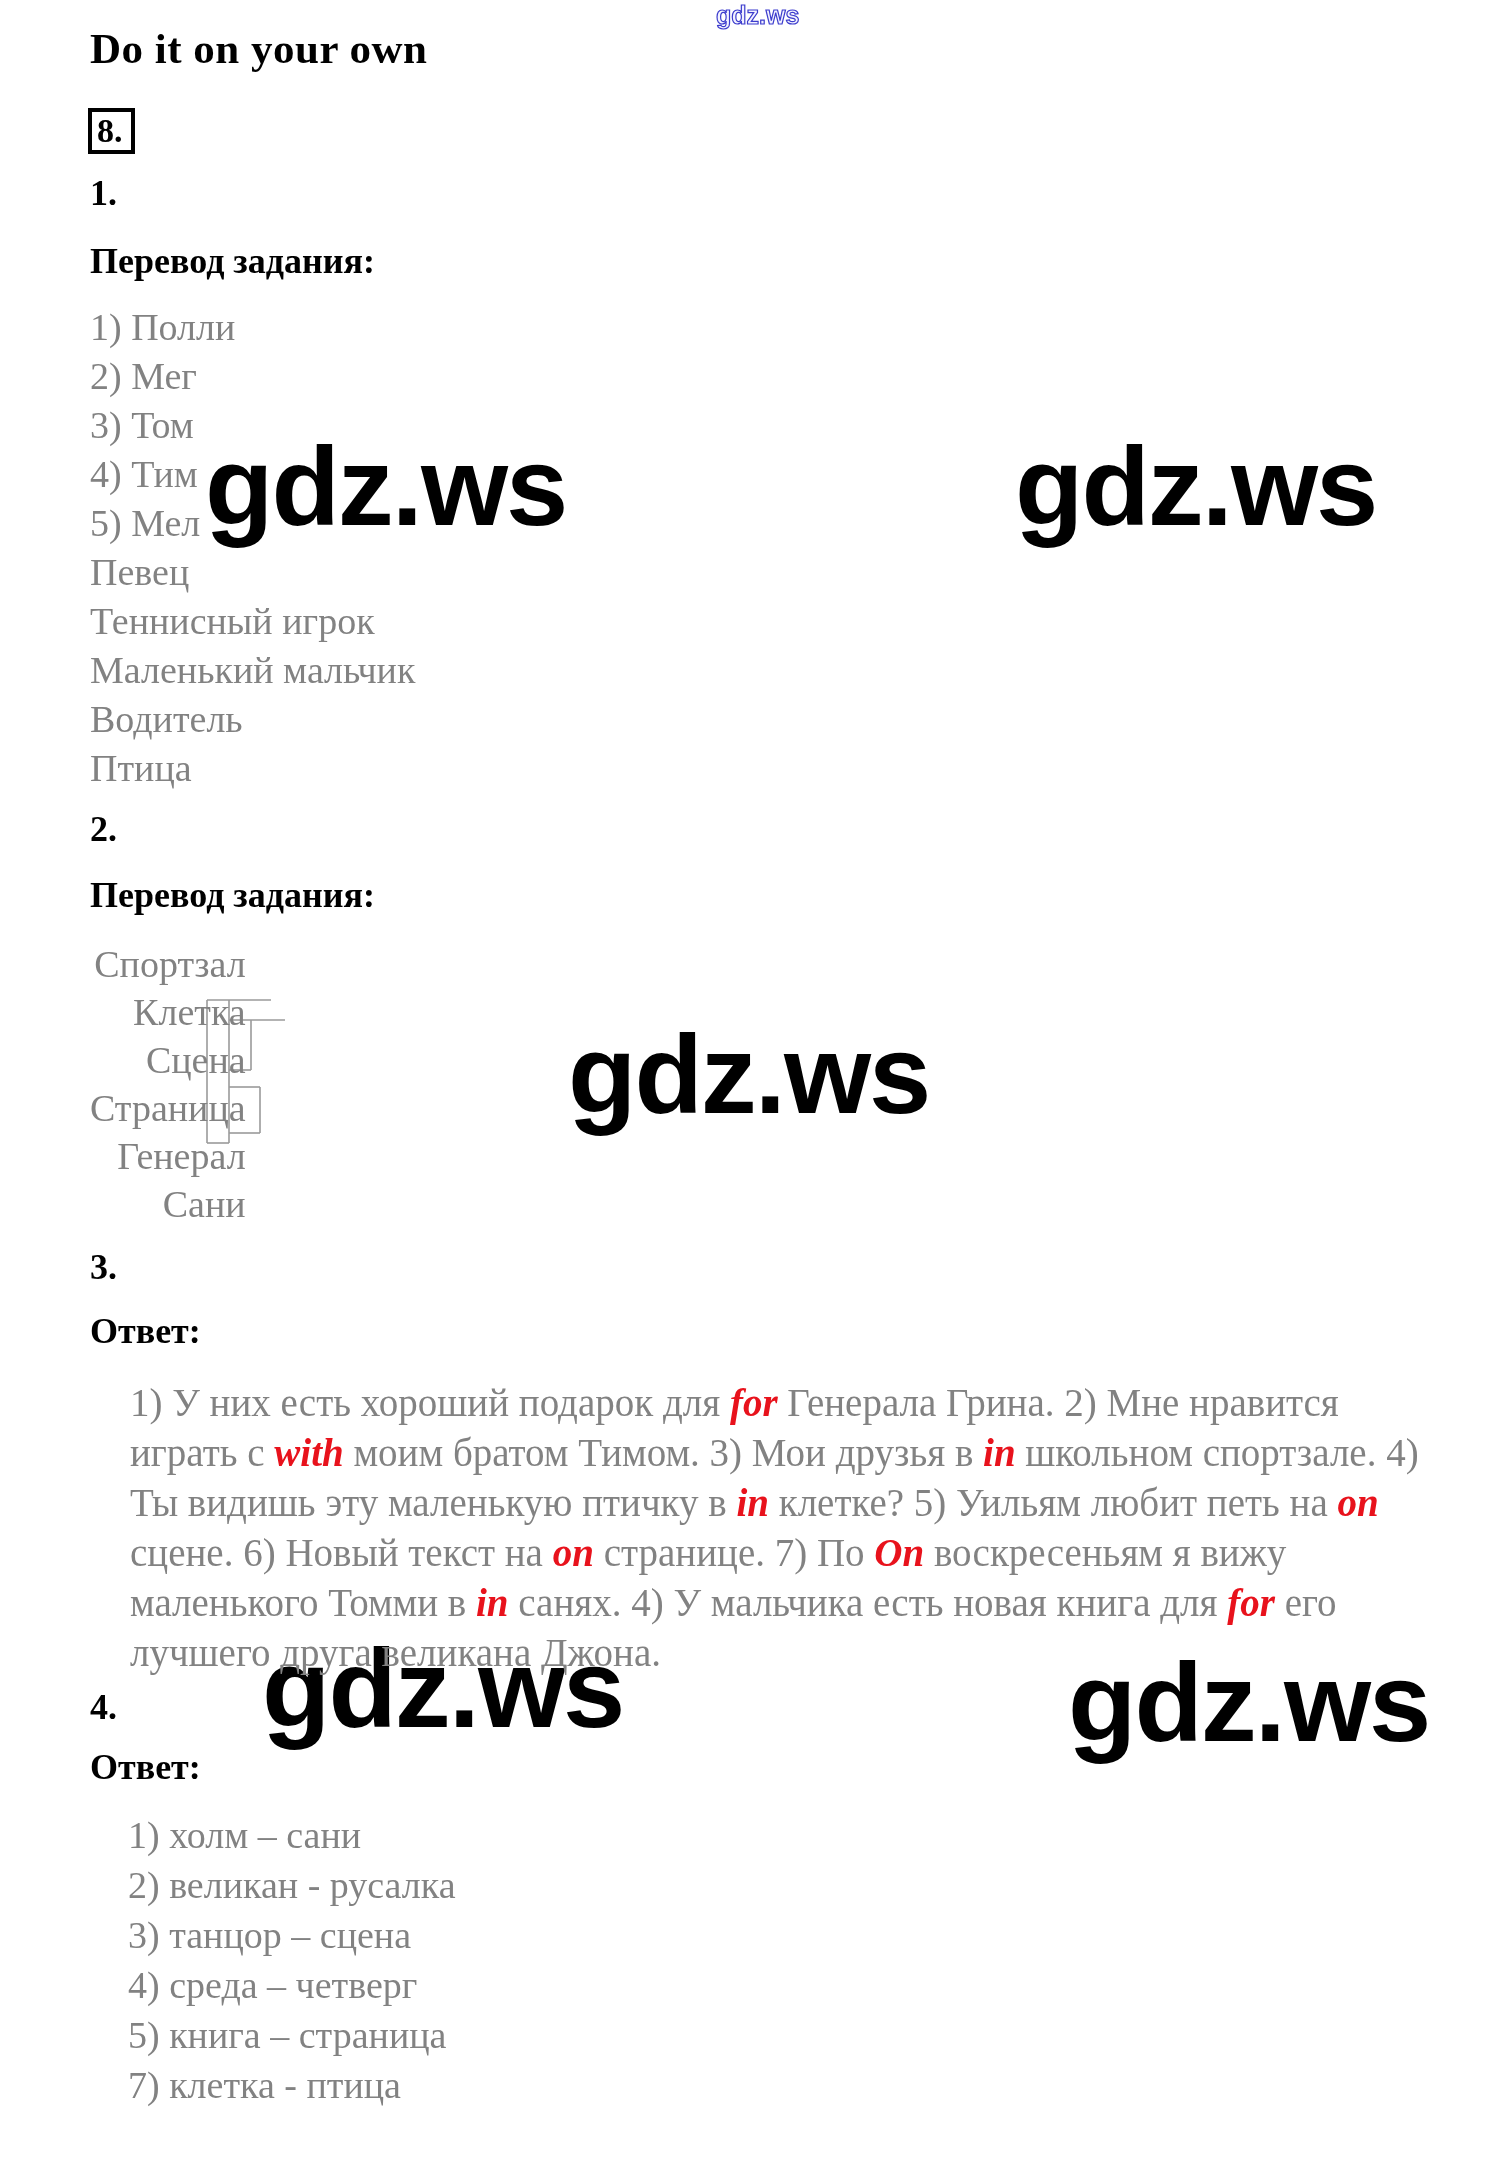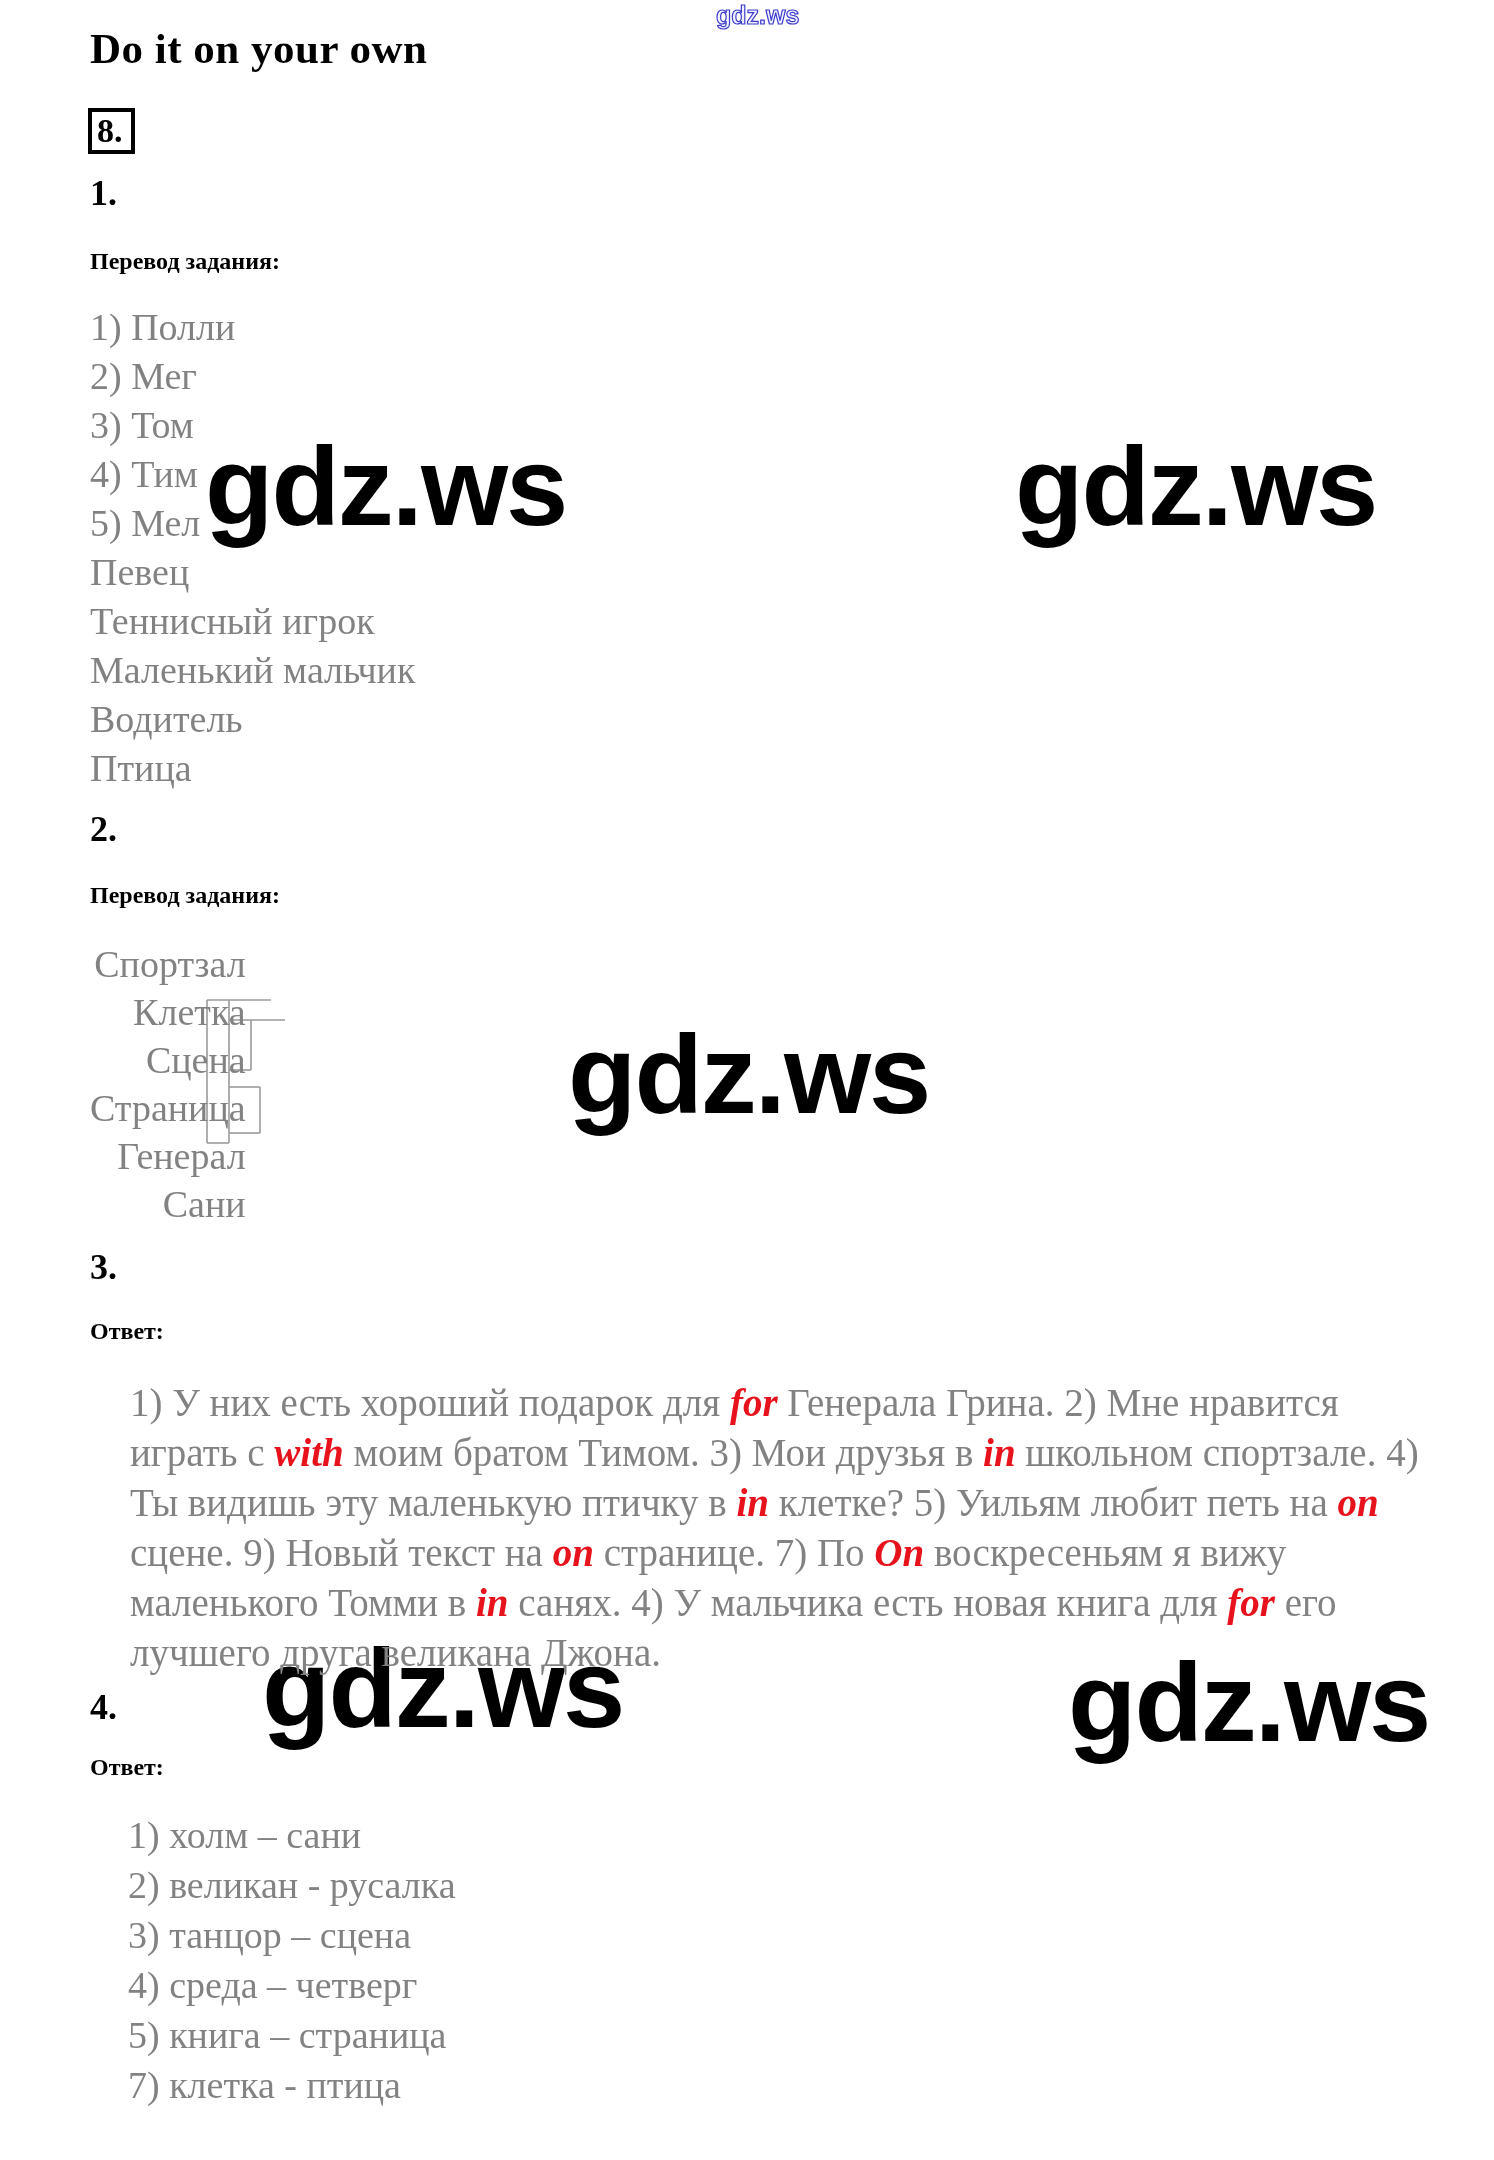--- a/index.html
+++ b/index.html
@@ -26,21 +26,21 @@
   .badge{
     left:88px;top:108px;
     border:4px solid var(--black);
     font-size:34px;font-weight:bold;color:var(--black);
     line-height:38px;padding:0 8px 0 5px;display:inline-block;
   }
   .sec-num{
     left:90px;font-size:36px;font-weight:bold;color:var(--black);line-height:43px;
   }
   .sec-head{
-    left:90px;font-size:24px;font-weight:bold;color:var(--black);line-height:43px;white-space:nowrap;
+    left:90px;font-size:36px;font-weight:bold;color:var(--black);line-height:43px;white-space:nowrap;
   }
 
   
   .gray-list{left:90px;color:var(--gray);font-size:38px;}
   .gray-list > div{white-space:nowrap;}
   .lh49 > div{line-height:49px;}
   .lh48 > div{line-height:48px;text-align:right;}
   .lh50 > div{line-height:50px;}
 
   
@@ -117,21 +117,21 @@
     <div>Генерал</div>
     <div>Сани</div>
   </div>
 
 <div class="abs sec-num" style="top:1246px;">3.</div>
 <div class="abs sec-head" style="top:1310px;">Ответ:</div>
 <div class="abs answer-para">
     <div class="para-line"><span>1) У них есть хороший подарок для </span><span class="red-word">for</span><span> Генерала Грина. 2) Мне нравится</span></div>
     <div class="para-line"><span>играть с </span><span class="red-word">with</span><span> моим братом Тимом. 3) Мои друзья в </span><span class="red-word">in</span><span> школьном спортзале. 4)</span></div>
     <div class="para-line"><span>Ты видишь эту маленькую птичку в </span><span class="red-word">in</span><span> клетке? 5) Уильям любит петь на </span><span class="red-word">on</span></div>
-    <div class="para-line"><span>сцене. 9) Новый текст на </span><span class="red-word">on</span><span> странице. 7) По </span><span class="red-word">On</span><span> воскресеньям я вижу</span></div>
+    <div class="para-line"><span>сцене. 6) Новый текст на </span><span class="red-word">on</span><span> странице. 7) По </span><span class="red-word">On</span><span> воскресеньям я вижу</span></div>
     <div class="para-line"><span>маленького Томми в </span><span class="red-word">in</span><span> санях. 4) У мальчика есть новая книга для </span><span class="red-word">for</span><span> его</span></div>
     <div class="para-line"><span>лучшего друга великана Джона.</span></div>
   </div>
 
 <div class="abs sec-num" style="top:1686px;">4.</div>
 <div class="abs sec-head" style="top:1746px;">Ответ:</div>
 <div class="abs gray-list lh50" style="top:1810px;margin-left:38px;">
     <div>1) холм – сани</div>
     <div>2) великан - русалка</div>
     <div>3) танцор – сцена</div>

